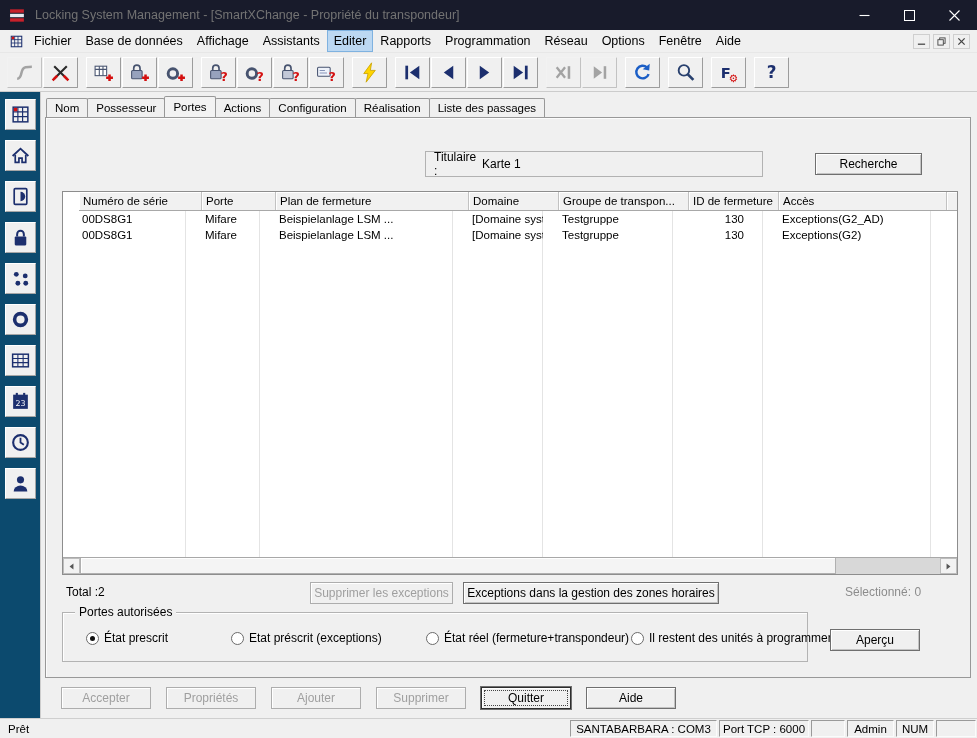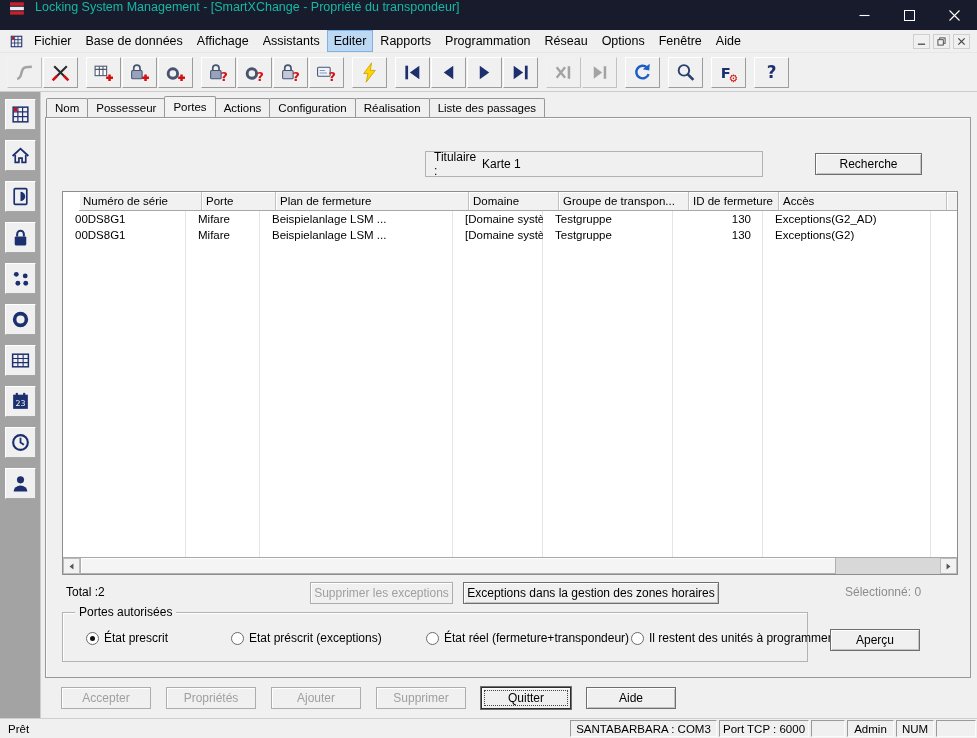--- a/index.html
+++ b/index.html
@@ -1,21 +1,21 @@
 <!DOCTYPE html>
 <html><head>
 <meta charset="utf-8">
 <style>
   *{margin:0;padding:0;box-sizing:border-box;}
   html,body{width:977px;height:738px;}
   body{font-family:"Liberation Sans",sans-serif;font-size:12px;background:#f0f0f0;color:#000;overflow:hidden;}
   svg{display:block;}
 
   
-  .titlebar{height:30px;background:#181b2b;color:#14b8a6;display:flex;align-items:flex-start;padding-left:9px;}
+  .titlebar{height:30px;background:#181b2b;color:#737373;display:flex;align-items:center;padding-left:9px;}
   .app-icon{width:17px;height:17px;flex:none;}
   .title-text{margin-left:9px;font-size:12.5px;white-space:nowrap;overflow:hidden;}
   .win-btns{margin-left:auto;display:flex;height:100%;}
   .win-btn{width:45px;height:100%;display:flex;align-items:center;justify-content:center;}
   .win-btn svg{width:11px;height:11px;}
 
   
   .menubar{height:22px;display:flex;align-items:stretch;padding-left:5px;background:#f0f0f0;}
   .menu-icon{width:22px;display:flex;align-items:center;justify-content:center;}
   .menu-icon svg{width:15px;height:15px;}
@@ -27,21 +27,21 @@
 
   
   .toolbar{height:40px;display:flex;align-items:center;padding:0 7px;background:#f0f0f0;border-top:1px solid #e7e7e7;border-bottom:1px solid #cccccc;}
   .tb-btn{width:35px;height:31px;flex:none;display:flex;align-items:center;justify-content:center;margin-right:1px;background:#f0f0f0;border:1px solid;border-color:#ffffff #9c9c9c #9c9c9c #ffffff;border-radius:1px;}
   .tb-btn.disabled{border-color:#f2f2f2 #c2c2c2 #c2c2c2 #f2f2f2;}
   .tb-btn svg{width:21px;height:21px;}
   .tb-sep{width:7px;height:31px;flex:none;}
 
   
   .main{display:flex;height:626px;}
-  .sidebar{width:41px;flex:none;border-right:1px solid #cdcdcd;display:flex;flex-direction:column;align-items:center;padding-top:7px;gap:10px;background:#a3a3a3;}
+  .sidebar{width:41px;flex:none;border-right:1px solid #cdcdcd;display:flex;flex-direction:column;align-items:center;padding-top:7px;gap:10px;background:#0c4a6e;}
   .sb-btn{width:31px;height:31px;flex:none;display:flex;align-items:center;justify-content:center;background:#f0f0f0;border:1px solid;border-color:#ffffff #a6a6a6 #a6a6a6 #ffffff;}
   .sb-btn svg{width:21px;height:21px;}
   .work{flex:1;display:flex;flex-direction:column;padding:4px 6px 0 4px;min-width:0;}
 
   
   .tabbar{display:flex;height:21px;padding-left:1px;position:relative;z-index:2;}
   .tab{display:flex;align-items:center;padding:0 8px;font-size:11.5px;background:#f0f0f0;border:1px solid #989898;border-bottom:none;border-radius:2px 2px 0 0;margin-right:-1px;height:19px;margin-top:2px;white-space:nowrap;}
   .tab.active{height:21px;margin-top:0;background:#f3f3f3;position:relative;z-index:3;}
   .panel{flex:1;position:relative;border:1px solid #989898;background:#f0f0f0;box-shadow:inset 1px 1px 0 #fcfcfc;}
   .panel>*{position:absolute;}
@@ -57,21 +57,21 @@
   .btn.focused{border-color:#2d2d2d;outline:1px dotted #444;outline-offset:-4px;box-shadow:0 0 0 1px #6f6f6f, inset 1px 1px 0 #ffffff;}
 
   
   .tablewrap{left:16px;top:73px;width:896px;height:384px;border:1px solid #8d8d8d;background:#fff;display:flex;flex-direction:column;}
   .thead{height:19px;flex:none;display:flex;background:#f1f1f1;border-bottom:1px solid #a8a8a8;margin-left:16px;}
   .th{display:flex;align-items:center;padding-left:4px;font-size:11.5px;border-right:1px solid #c2c2c2;box-shadow:inset 1px 1px 0 #fff;white-space:nowrap;overflow:hidden;flex:none;}
   .th.fill{flex:1;border-right:none;}
   .tbody{flex:1;position:relative;overflow:hidden;background:#fff;}
   .colline{position:absolute;top:0;bottom:0;width:1px;background:#e4e4e4;}
   .trow{display:flex;height:16px;align-items:center;position:relative;}
-  .td{padding:0 12px;font-size:11.5px;white-space:nowrap;overflow:hidden;flex:none;}
+  .td{padding:0 19px;font-size:11.5px;white-space:nowrap;overflow:hidden;flex:none;}
   .td.num{text-align:right;}
 
   
   .hscroll{flex:none;height:17px;display:flex;border-top:1px solid #a8a8a8;background:#e6e6e6;}
   .hs-btn{width:17px;height:100%;flex:none;background:#f2f2f2;border:1px solid #bcbcbc;display:flex;align-items:center;justify-content:center;}
   .hs-btn svg{width:7px;height:7px;}
   .hs-thumb{width:756px;flex:none;background:#f4f4f4;border:1px solid #b0b0b0;border-top:none;box-shadow:inset 1px 1px 0 #fff;}
   .hs-rest{flex:1;background:#d8d8d8;}
 
   

